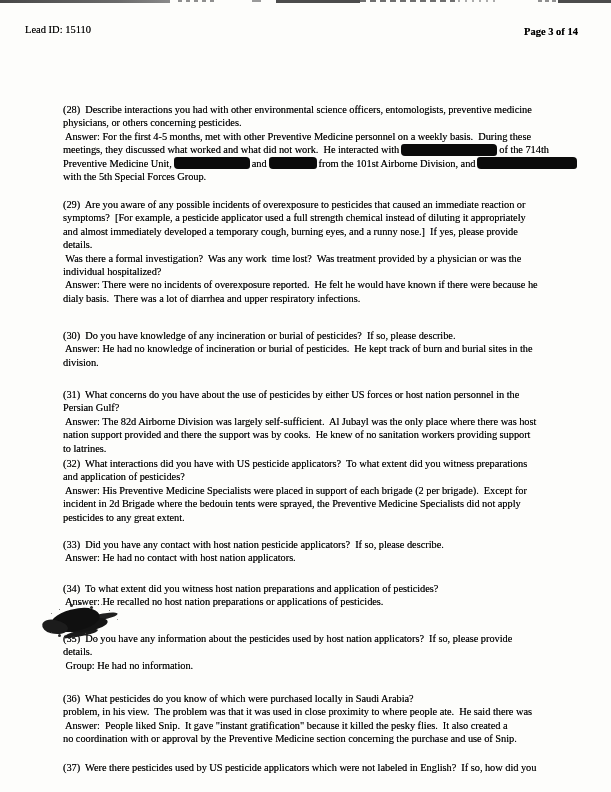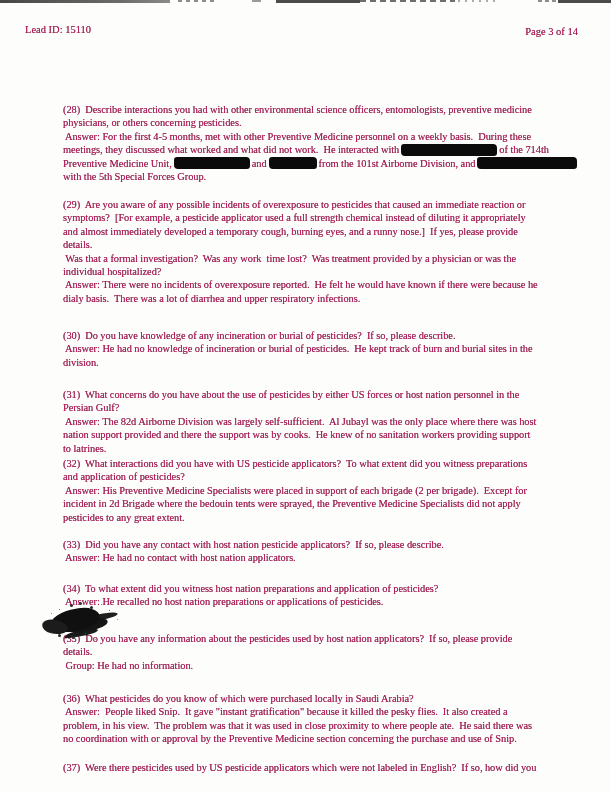--- a/index.html
+++ b/index.html
@@ -3,36 +3,36 @@
 <meta charset="utf-8">
 <style>
   html,body{margin:0;padding:0;background:#e8e8e4;}
   .page{
     position:relative;
     width:611px;height:792px;
     margin:0 auto;
     background:#fdfdfb;
     overflow:hidden;
     font-family:"Liberation Serif","DejaVu Serif",serif;
-    color:#be185d;
+    color:#000000;
     text-shadow:0 0 .4px rgba(20,20,20,.65);
   }
   
   .tl{position:absolute;top:0;}
   .tl1{left:0;width:170px;height:3px;background:linear-gradient(90deg,#474747,#6b6b6b 70%,#8a8a8a);}
   .tl2{left:178px;width:40px;height:2px;background:repeating-linear-gradient(90deg,#8f8f8f 0 4px,transparent 4px 8px);}
   .tl3{left:252px;width:9px;height:2px;background:#9a9a9a;}
   .tl4{left:276px;width:84px;height:3px;background:#4c4c4c;}
   .tl5{left:360px;width:95px;height:2px;background:repeating-linear-gradient(90deg,#6f6f6f 0 6px,transparent 6px 10px);}
   .tl6{left:458px;width:38px;height:2px;background:repeating-linear-gradient(90deg,#ababab 0 2px,transparent 2px 7px);}
   .tl7{left:538px;width:22px;height:2px;background:repeating-linear-gradient(90deg,#8f8f8f 0 4px,transparent 4px 7px);}
   .tl8{left:558px;width:53px;height:3px;background:#4c4c4c;}
 
   .hdr-left{position:absolute;left:25px;top:24px;font-size:10.5px;}
-  .hdr-right{position:absolute;right:33px;top:26px;font-size:10.5px;}
+  .hdr-right{position:absolute;right:33px;top:26px;font-size:10.5px;font-weight:bold;}
 
   .block{position:absolute;left:63px;width:540px;font-size:10.4px;line-height:13.4px;letter-spacing:-0.05px;}
   .line{white-space:pre;}
   .u{text-underline-offset:1px;}
   .redact{
     display:inline-block;height:12px;vertical-align:middle;
     background:#0b0b0b;border-radius:3px 4px 3px 4px;
     margin:0 2px;transform:translateY(-1px);
   }
   
@@ -74,21 +74,21 @@
       <div class="line"><span> Answer: For the first 4-5 months, met with other Preventive Medicine personnel </span><span class="u">on a weekly basis</span><span>.  During these</span></div>
       <div class="line"><span>meetings, they discussed </span><span class="u">what worked and what did not work</span><span>.  He interacted with</span><span class="redact" style="width: 96px; background: rgb(11, 11, 11);"></span><span class="u">of the 714th</span></div>
       <div class="line"><span>Preventive Medicine Unit,</span><span class="redact" style="width: 76px; background: rgb(11, 11, 11);"></span><span>and</span><span class="redact" style="width: 48px; background: rgb(11, 11, 11);"></span><span>from the 101st Airborne Division, and</span><span class="redact" style="width: 100px; background: rgb(11, 11, 11);"></span></div>
       <div class="line">with the 5th Special Forces Group.</div>
     </section>
   <section class="block" style="top:198px">
       <div class="line">(29)  Are you aware of any possible incidents of overexposure to pesticides that caused an immediate reaction or</div>
       <div class="line">symptoms?  [For example, a pesticide applicator used a full strength chemical instead of diluting it appropriately</div>
       <div class="line">and almost immediately developed a temporary cough, burning eyes, and a runny nose.]  If yes, please provide</div>
       <div class="line">details.</div>
-      <div class="line"> Was that a formal investigation?  Was any work  time lost?  Was treatment provided by a physician or was the</div>
+      <div class="line"> Was there a formal investigation?  Was any work  time lost?  Was treatment provided by a physician or was the</div>
       <div class="line">individual hospitalized?</div>
       <div class="line"> Answer: There were no incidents of overexposure reported.  He felt he would have known if there were because he</div>
       <div class="line">dialy basis.  There was a lot of diarrhea and upper respiratory infections.</div>
     </section>
   <section class="block" style="top:329px">
       <div class="line">(30)  Do you have knowledge of any incineration or burial of pesticides?  If so, please describe.</div>
       <div class="line"> Answer: He had no knowledge of incineration or burial of pesticides.  He kept track of burn and burial sites in the</div>
       <div class="line">division.</div>
     </section>
   <section class="block" style="top:388px">
@@ -113,22 +113,22 @@
       <div class="line">(34)  To what extent did you witness host nation preparations and application of pesticides?</div>
       <div class="line"> Answer: He recalled no host nation preparations or applications of pesticides.</div>
     </section>
   <section class="block" style="top:632px">
       <div class="line">(35)  Do you have any information about the pesticides used by host nation applicators?  If so, please provide</div>
       <div class="line">details.</div>
       <div class="line"> Group: He had no information.</div>
     </section>
   <section class="block" style="top:692px">
       <div class="line">(36)  What pesticides do you know of which were purchased locally in Saudi Arabia?</div>
+      <div class="line">problem, in his view.  The problem was that it was used in close proximity to where people ate.  He said there was</div>
       <div class="line"> Answer:  People liked Snip.  It gave "instant gratification" because it killed the pesky flies.  It also created a</div>
-      <div class="line">problem, in his view.  The problem was that it was used in close proximity to where people ate.  He said there was</div>
       <div class="line">no coordination with or approval by the Preventive Medicine section concerning the purchase and use of Snip.</div>
     </section>
   <section class="block" style="top:761px">
       <div class="line">(37)  Were there pesticides used by US pesticide applicators which were not labeled in English?  If so, how did you</div>
     </section>
 
   <div class="blob-main"></div>
   <div class="blob-lump"></div>
   <div class="blob-speck sp1"></div>
   <div class="blob-speck sp2"></div>

